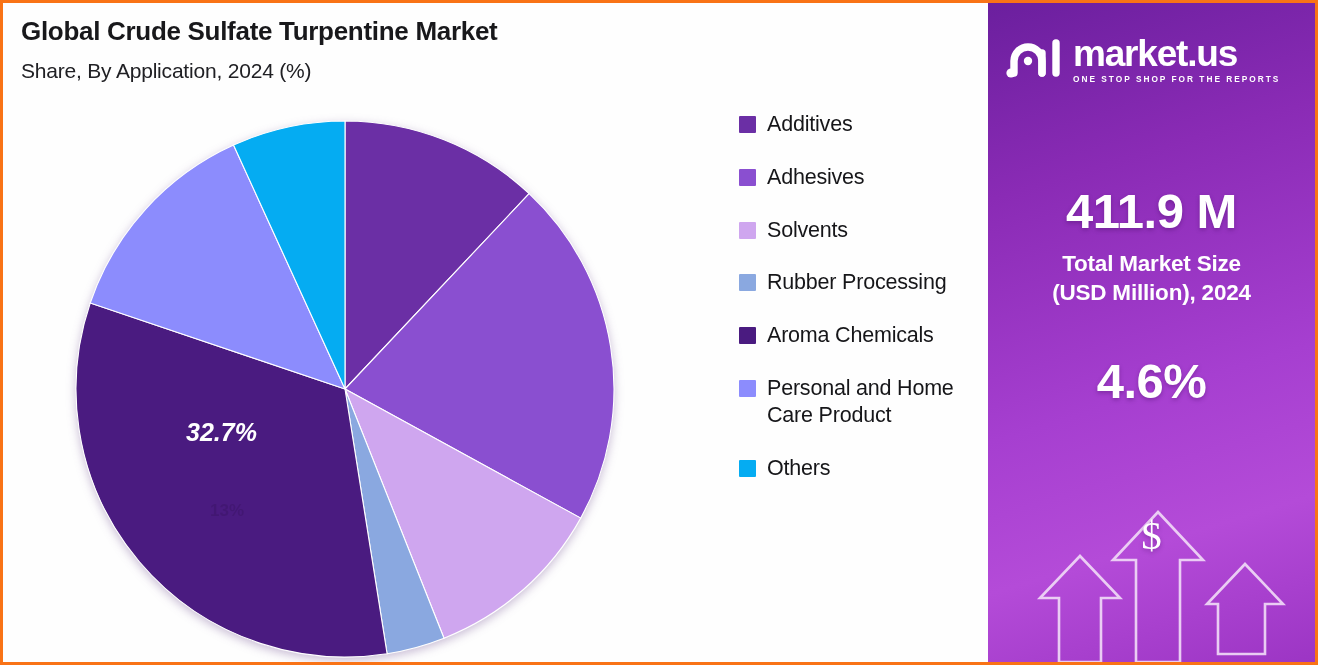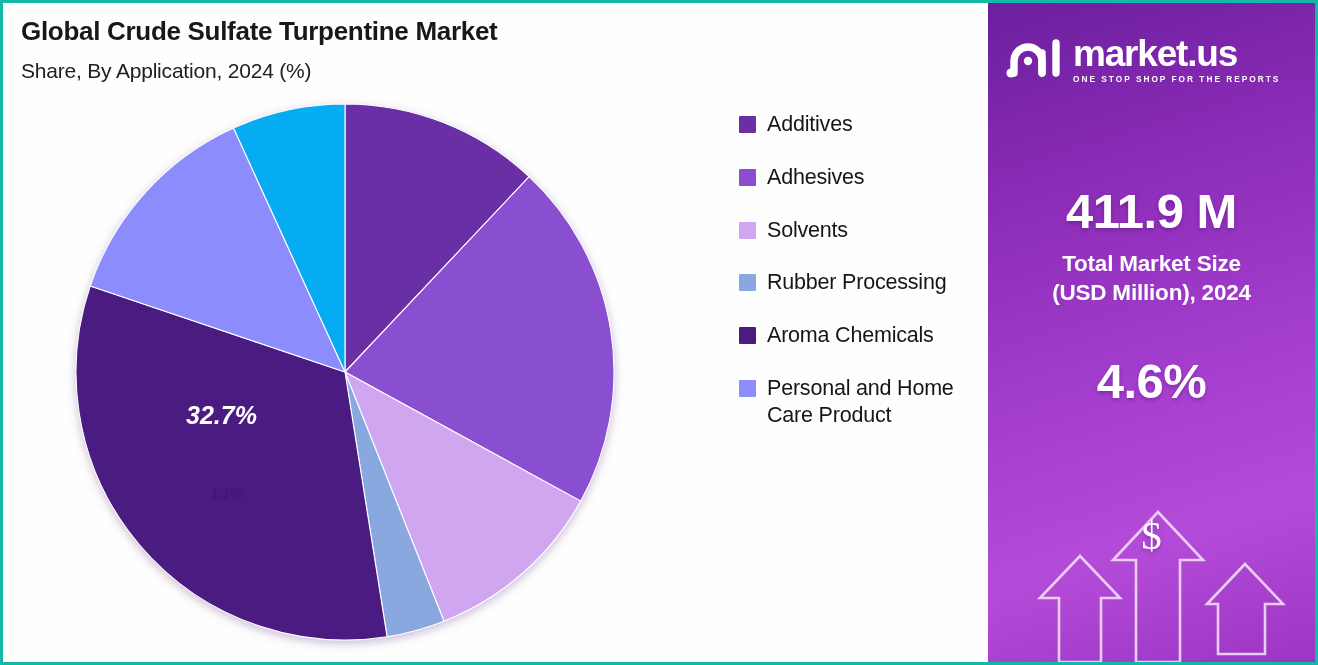--- a/index.html
+++ b/index.html
@@ -6,21 +6,21 @@
   body{
     width:1318px;height:665px;
     background:#ffffff;
     font-family:"Liberation Sans", sans-serif;
     overflow:hidden;
   }
   #infographic{
     position:relative;
     width:1318px;height:665px;
     box-sizing:border-box;
-    border:3px solid #14b8a6;
+    border:3px solid #f97316;
     background:#fdfdfd;
     overflow:hidden;
   }
 
   
   #chart-panel{
     position:absolute;
     left:0;top:0;
     width:988px;height:659px;
     background:#fefefe;
@@ -46,21 +46,21 @@
     font-weight:400;
     color:#202024;
     margin:12px 0 0 0;
     letter-spacing:-0.2px;
     white-space:nowrap;
   }
 
   
   #pie-wrap{
     position:absolute;
-    left:68px;top:96px;
+    left:68px;top:113px;
     width:548px;height:546px;
   }
   #pie-svg{display:block;width:548px;height:546px;
     filter:drop-shadow(0 3px 5px rgba(80,40,120,0.30));}
 
   .slice-label{
     font-family:"Liberation Sans", sans-serif;
     font-size:25px;
     font-weight:bold;
     font-style:italic;
@@ -226,20 +226,24 @@
           <span class="legend-swatch" style="background: rgb(138, 168, 224);"></span>
           <span class="legend-label">Rubber Processing</span>
         </div>
         <div class="legend-item">
           <span class="legend-swatch" style="background: rgb(74, 27, 128);"></span>
           <span class="legend-label">Aroma Chemicals</span>
         </div>
         <div class="legend-item">
           <span class="legend-swatch" style="background: rgb(140, 140, 253);"></span>
           <span class="legend-label">Personal and Home Care Product</span>
+        </div>
+        <div class="legend-item">
+          <span class="legend-swatch" style="background: rgb(5, 172, 242);"></span>
+          <span class="legend-label">Others</span>
         </div>
       </div>
   </div>
 
   <div id="brand-panel">
 
     <div id="logo-row">
       <span id="logo-mark">
         <svg width="60" height="52" viewBox="0 0 60 52" aria-hidden="true">
           <g fill="none" stroke="#ffffff" stroke-width="7.4" stroke-linecap="round">

